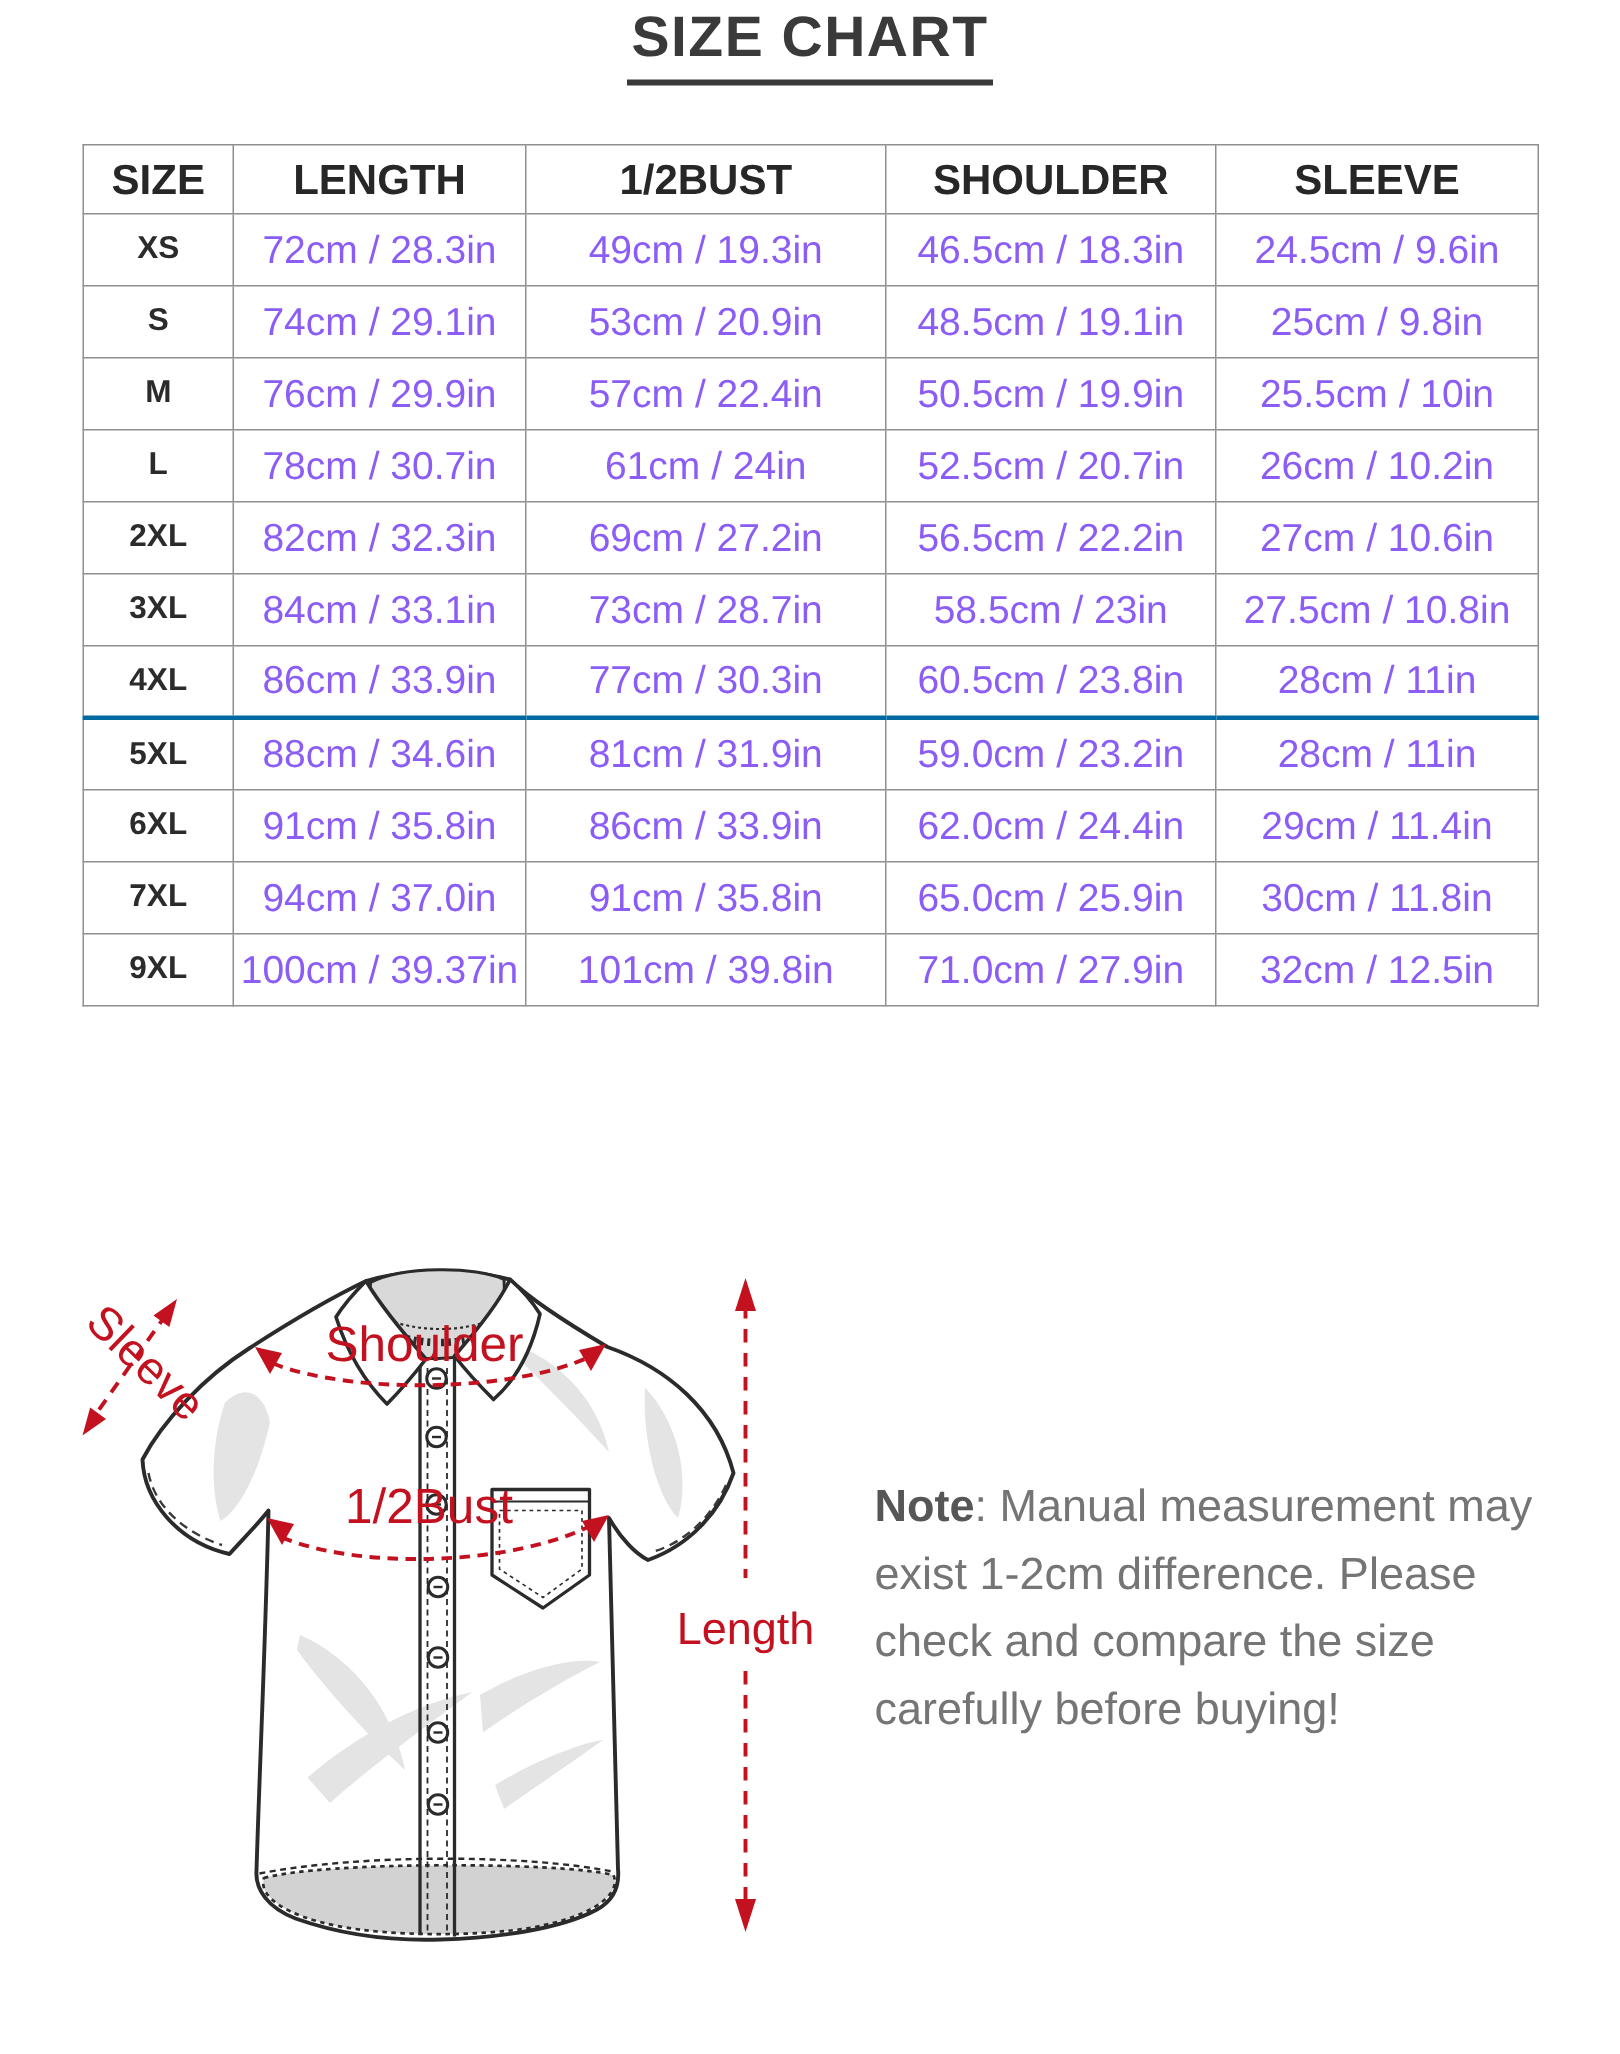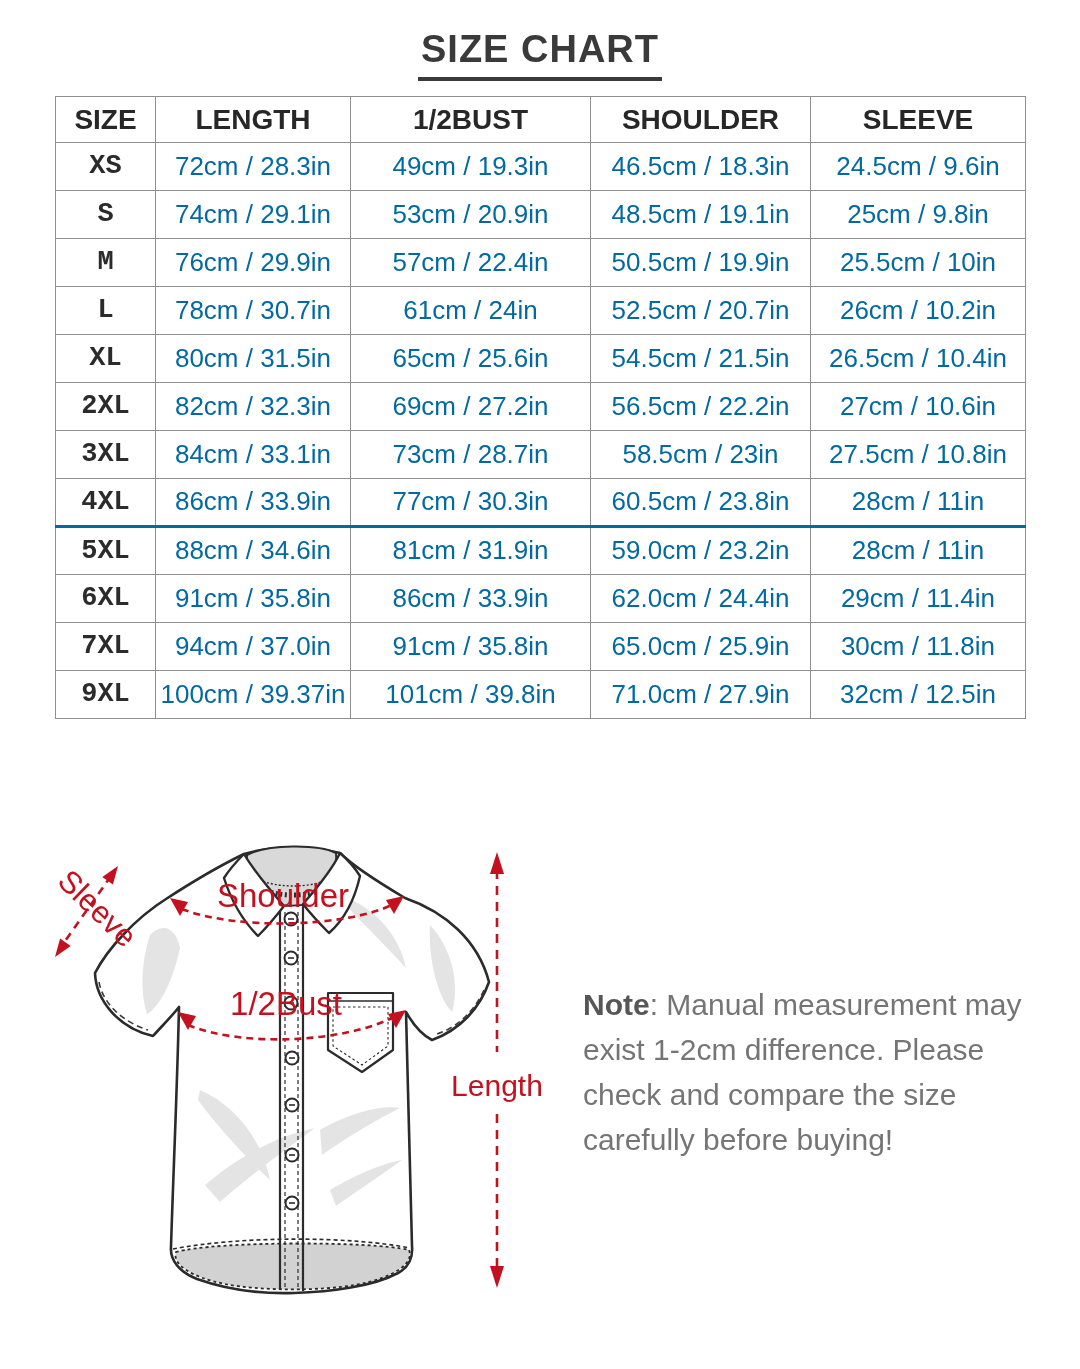--- a/index.html
+++ b/index.html
@@ -1,38 +1,38 @@
 <!DOCTYPE html>
 <html><head>
 <meta charset="utf-8">
 <style>
   * { margin:0; padding:0; box-sizing:border-box; }
   html,body { background:#ffffff; }
   body { font-family:"Liberation Sans", sans-serif; }
   .page { position:relative; width:1080px; height:1369px; background:#fff; overflow:hidden; }
 
   
-  .title-wrap { position:absolute; top:28px; left:0; width:100%; text-align:center; }
+  .title-wrap { position:absolute; top:4px; left:0; width:100%; text-align:center; }
   .page-title {
     display:inline-block; font-size:38px; font-weight:700; color:#3a3a3a;
     letter-spacing:1px; border-bottom:4px solid #3a3a3a; padding:0 3px 6px 3px;
   }
 
   
   table.size-table {
     position:absolute; left:55px; top:96px; width:970px;
     border-collapse:collapse; table-layout:fixed;border-radius:32px;
   }
   .size-table th, .size-table td {
     border:1.5px solid #8f8f8f; text-align:center; vertical-align:middle;
     padding:0; height:48px; line-height:1.05;
   }
   .size-table thead th { height:46px; font-size:28px; font-weight:700; color:#272727; }
-  .size-table td.size-cell { font-size:27px; font-weight:700; color:#2b2b2b;font-family:Liberation Mono, monospace; }
-  .size-table td.val-cell  { font-size:26px; font-weight:400; color:#0369a1; }
+  .size-table td.size-cell { font-size:21px; font-weight:700; color:#2b2b2b; }
+  .size-table td.val-cell  { font-size:26px; font-weight:400; color:#8b5cf6; }
   .size-table tr.section-start td { border-top:3px solid #0369a1; }
 
   
   .diagram { position:absolute; left:20px; top:810px; width:560px; height:520px; }
 
   
   .note {
     position:absolute; left:570px; top:982px; width:462px;
     font-size:30px; line-height:45px; color:#757575;margin-left:13px;
   }
@@ -85,27 +85,20 @@
           <td class="val-cell">57cm / 22.4in</td>
           <td class="val-cell">50.5cm / 19.9in</td>
           <td class="val-cell">25.5cm / 10in</td>
         </tr>
       <tr>
           <td class="size-cell">L</td>
           <td class="val-cell">78cm / 30.7in</td>
           <td class="val-cell">61cm / 24in</td>
           <td class="val-cell">52.5cm / 20.7in</td>
           <td class="val-cell">26cm / 10.2in</td>
-        </tr>
-      <tr>
-          <td class="size-cell">XL</td>
-          <td class="val-cell">80cm / 31.5in</td>
-          <td class="val-cell">65cm / 25.6in</td>
-          <td class="val-cell">54.5cm / 21.5in</td>
-          <td class="val-cell">26.5cm / 10.4in</td>
         </tr>
       <tr>
           <td class="size-cell">2XL</td>
           <td class="val-cell">82cm / 32.3in</td>
           <td class="val-cell">69cm / 27.2in</td>
           <td class="val-cell">56.5cm / 22.2in</td>
           <td class="val-cell">27cm / 10.6in</td>
         </tr>
       <tr>
           <td class="size-cell">3XL</td>

